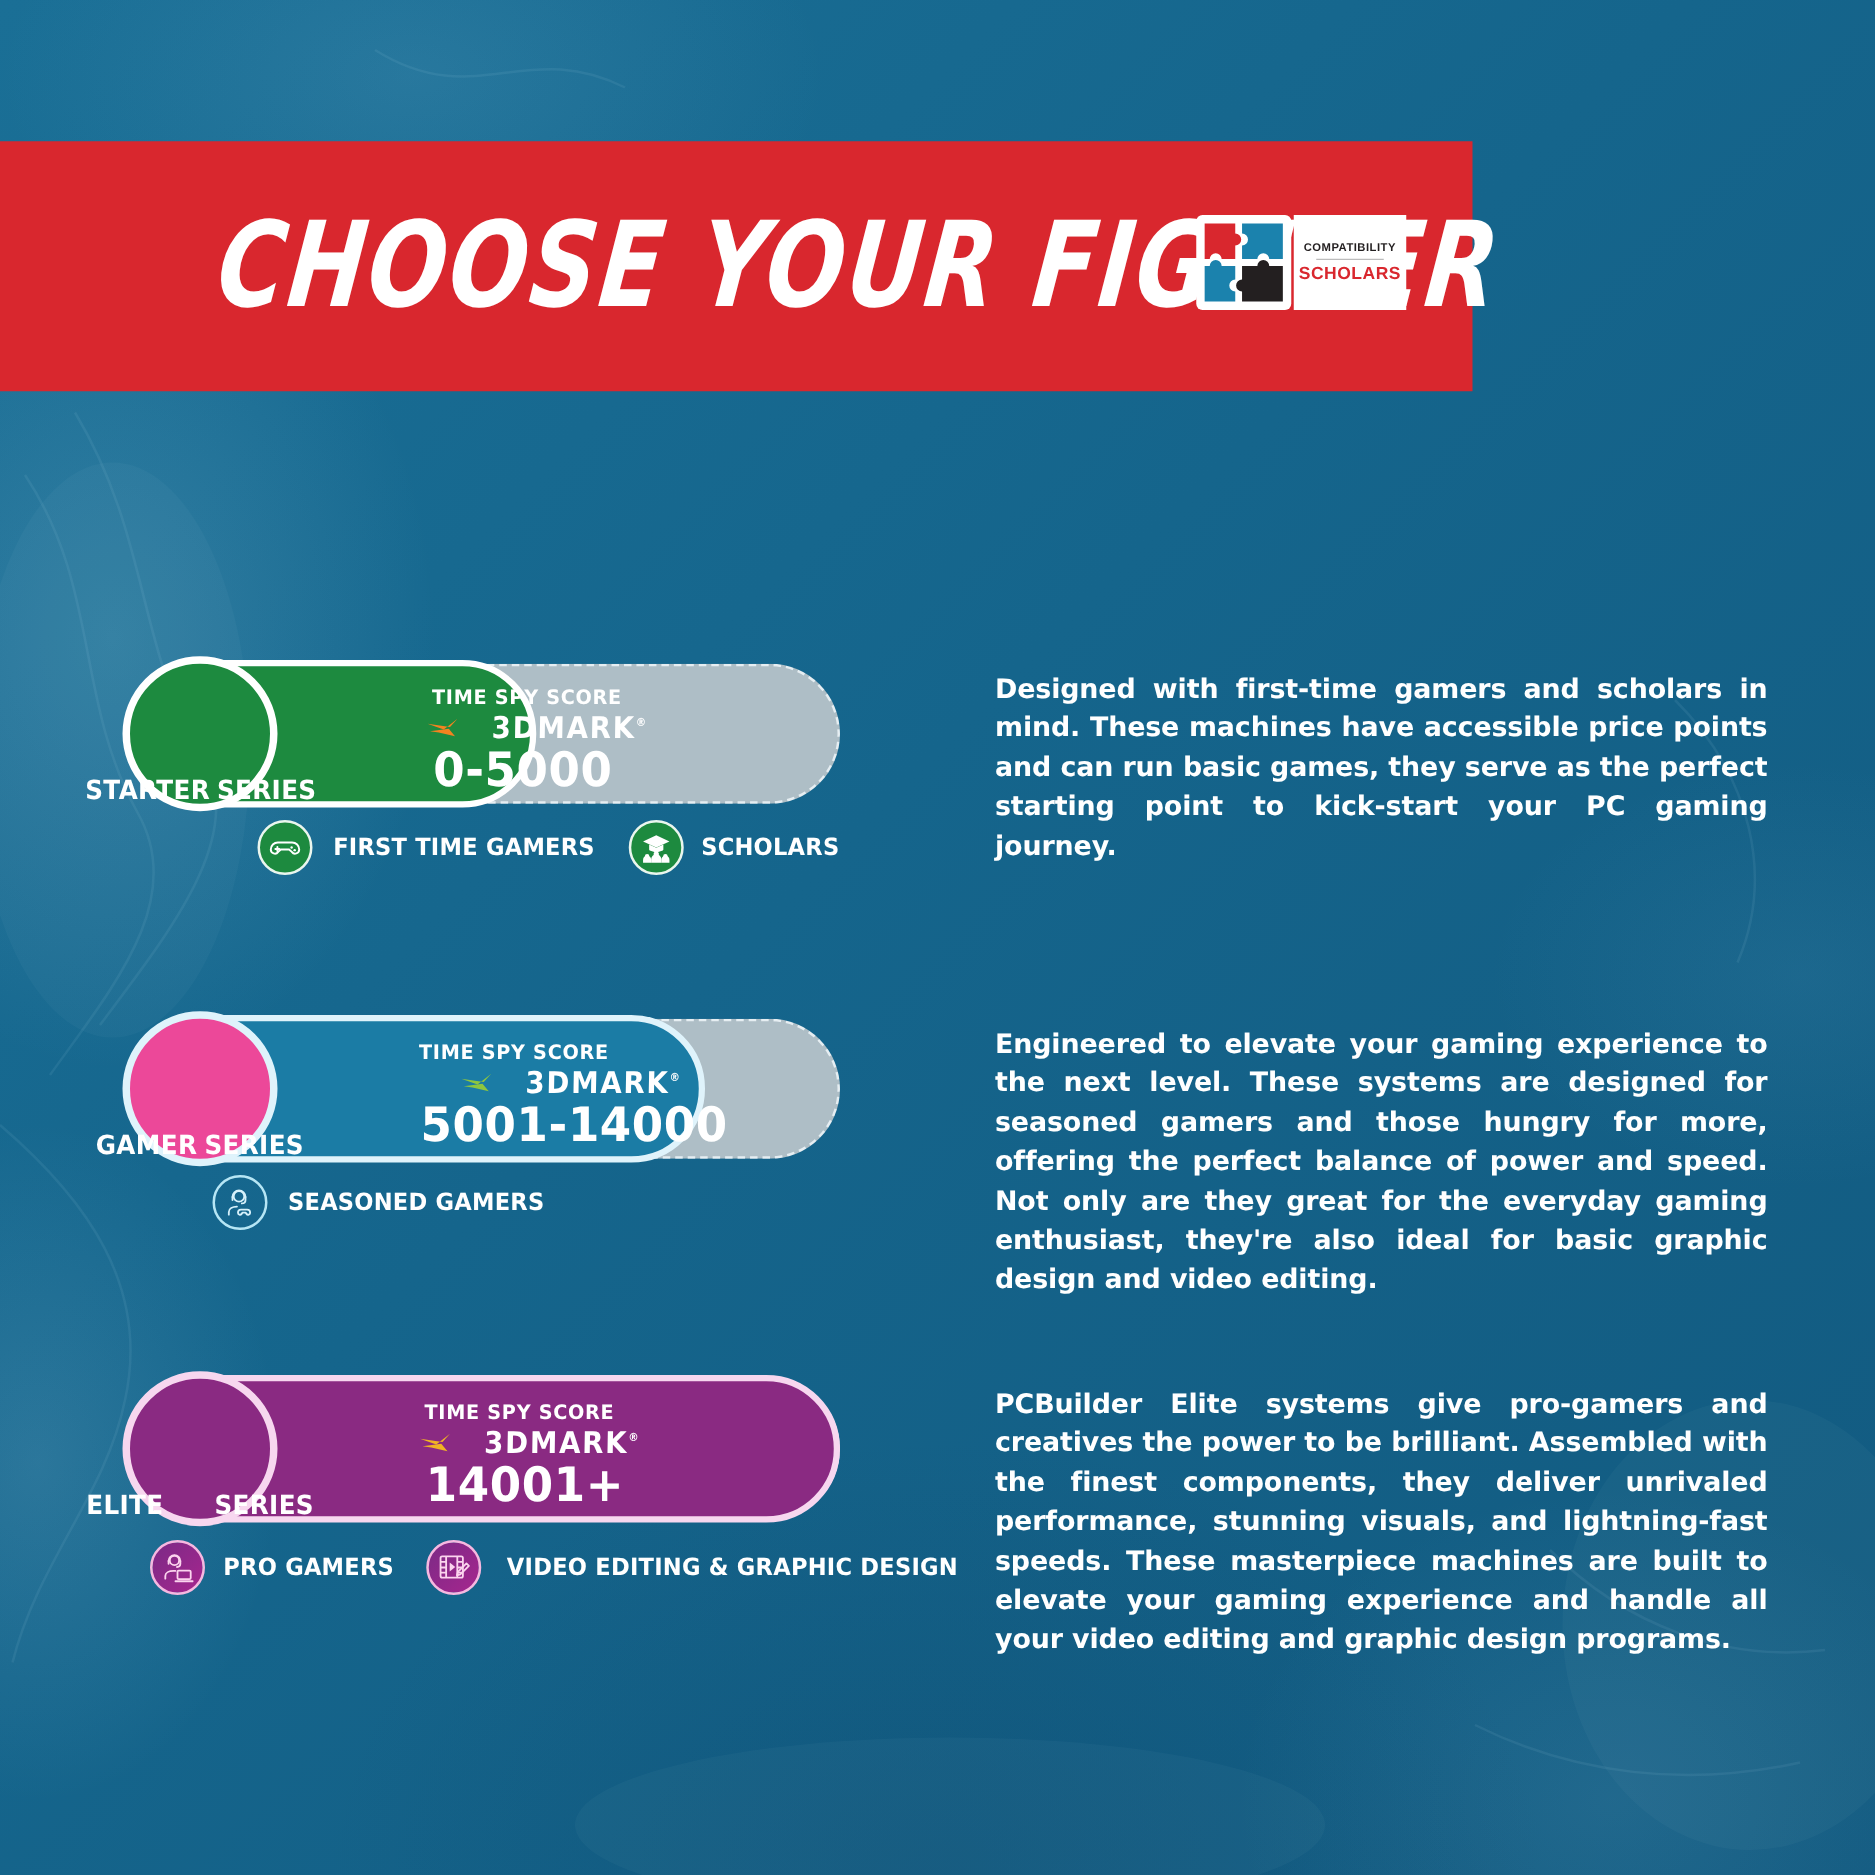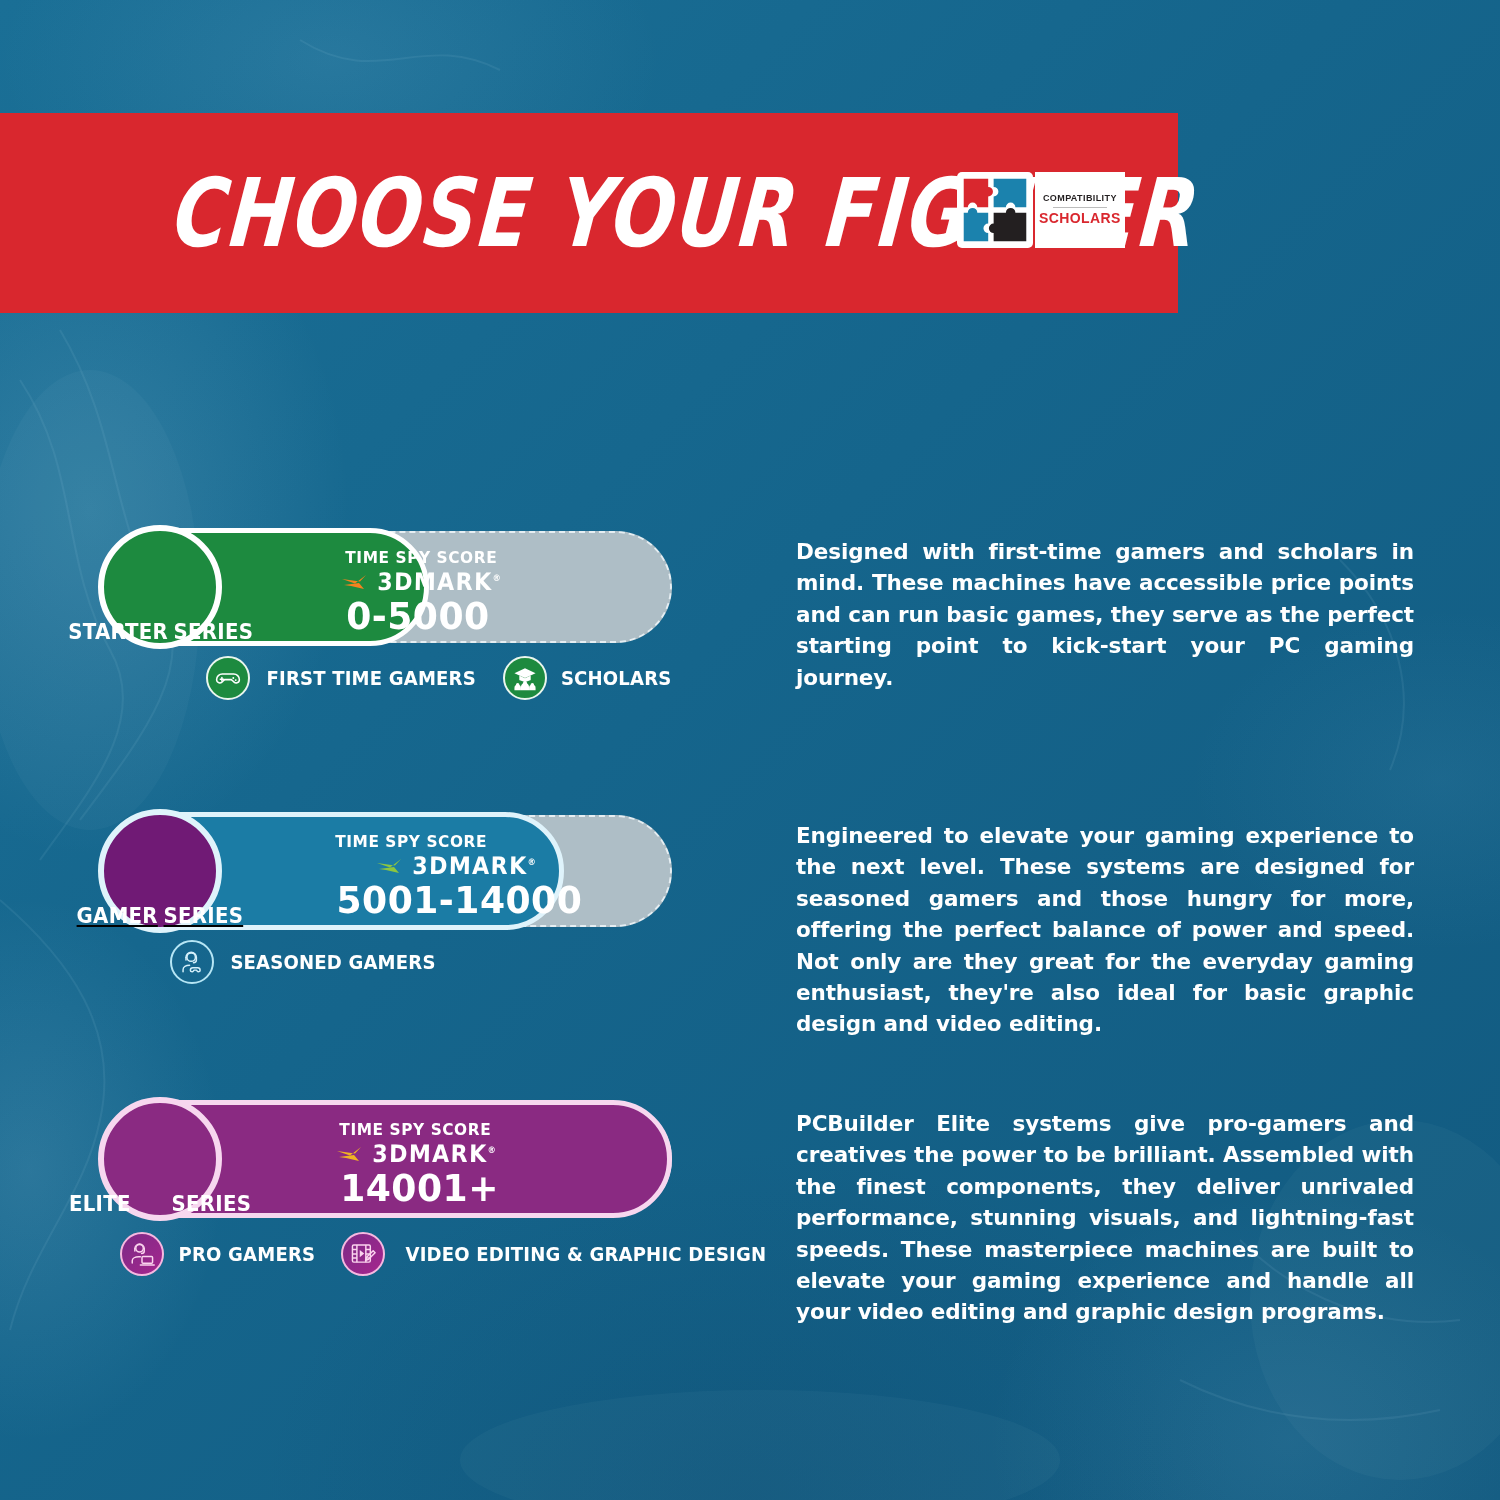--- a/index.html
+++ b/index.html
@@ -123,21 +123,21 @@
     position: absolute; left: -6px; top: -3px;
     width: 124px; height: 124px;
     border-radius: 50%;
     border: 6px solid #ffffff;
     display: flex; flex-direction: row;
     align-items: flex-end; justify-content: center;
     z-index: 3;
     line-height: 1.02;
   }
   .badge-starter { background: #1d8a3f; }
-  .badge-gamer   { background: #701a75; border-color: #dff3fb; text-decoration: underline; }
+  .badge-gamer   { background: #ec4899; border-color: #dff3fb; }
   .badge-elite   { background: #8a2a82; border-color: #f7d7ef; gap: 36px; }
   .series-badge span {
     color: #ffffff; font-weight: bold; font-size: 21px;
     letter-spacing: .3px;
     font-family: "DejaVu Sans", sans-serif;
     transform: scaleX(.94);
   }
 
   
   .score-block {
@@ -151,21 +151,21 @@
   .score-elite   { left: 232px; }
 
   .score-caption {
     font-size: 16px; font-weight: bold;
     letter-spacing: .6px;
     font-family: "DejaVu Sans", sans-serif;
     transform: scaleX(.96);
   }
   .score-logo {
     display: flex; align-items: center; justify-content: center;
-    gap: 4px; margin-top: 1px;
+    gap: 20px; margin-top: 1px;
   }
   .logo-word {
     font-size: 24px; font-weight: bold; letter-spacing: 1.5px;
     font-family: "DejaVu Sans", sans-serif;
     transform: scaleX(.92) skewX(-1deg);
   }
   .logo-word sup { font-size: 9px; vertical-align: super; }
   .score-value {
     font-size: 38px; font-weight: bold; letter-spacing: .5px;
     margin-top: 1px; line-height: 1;

